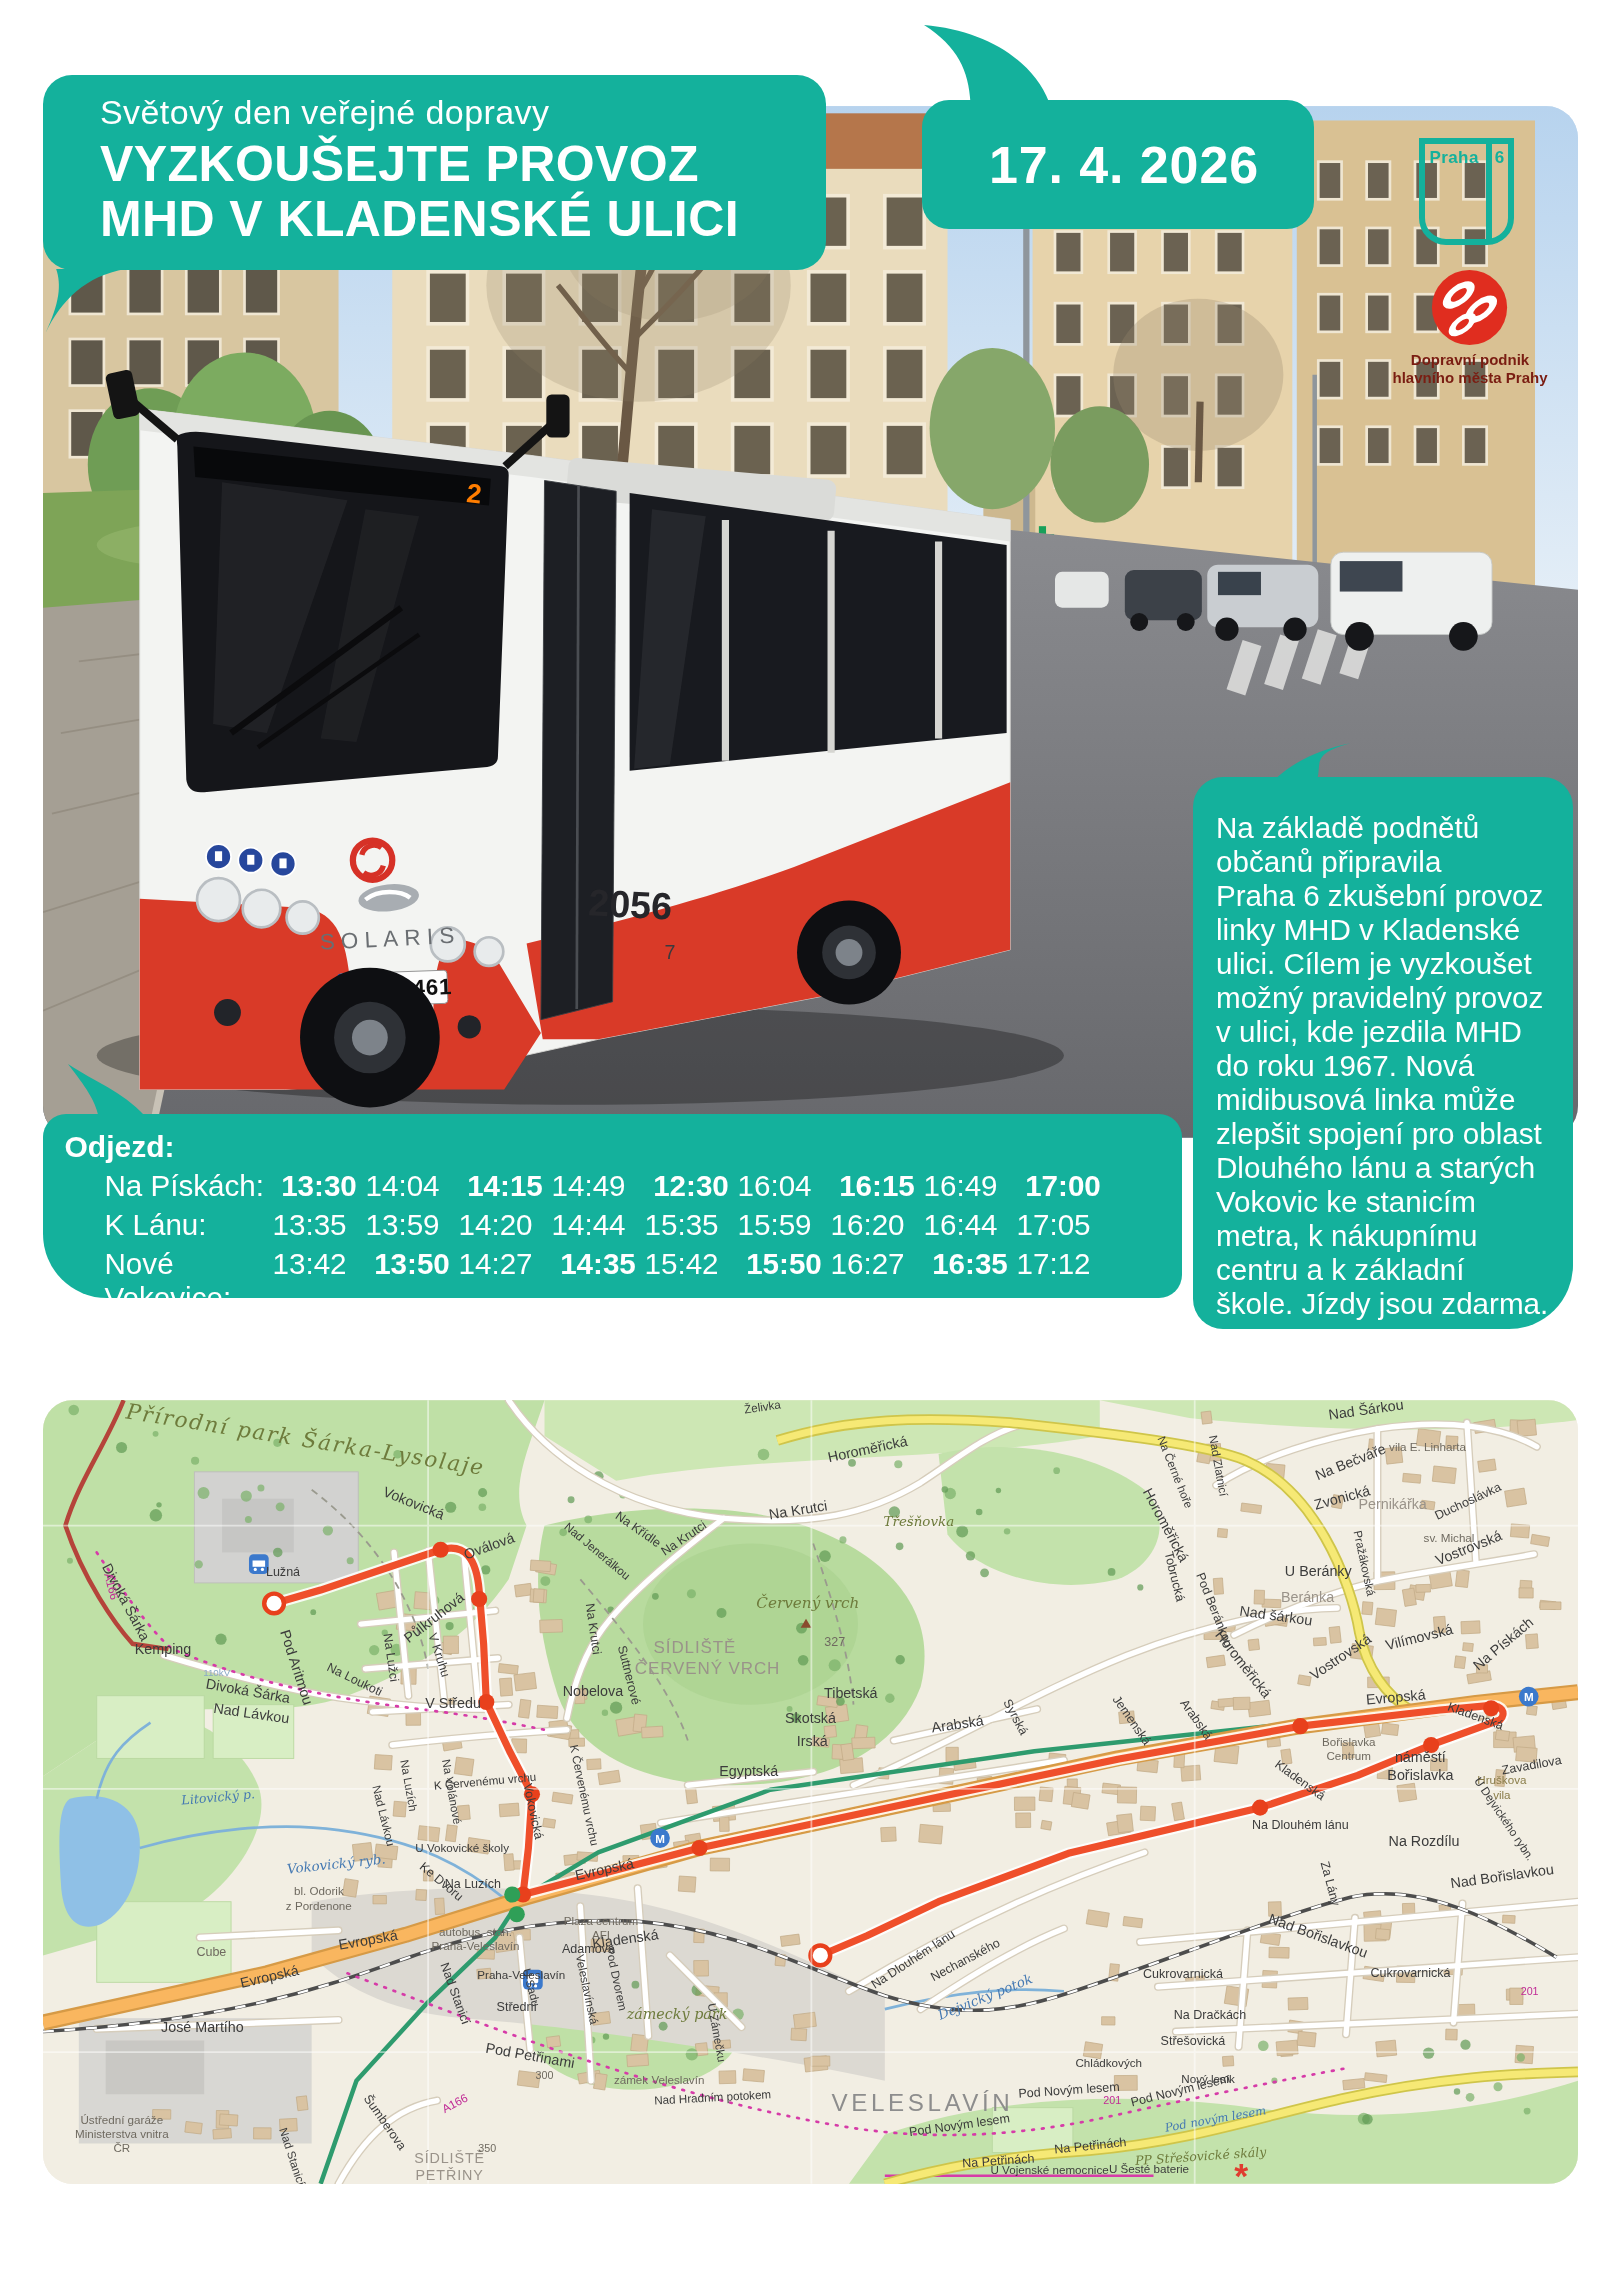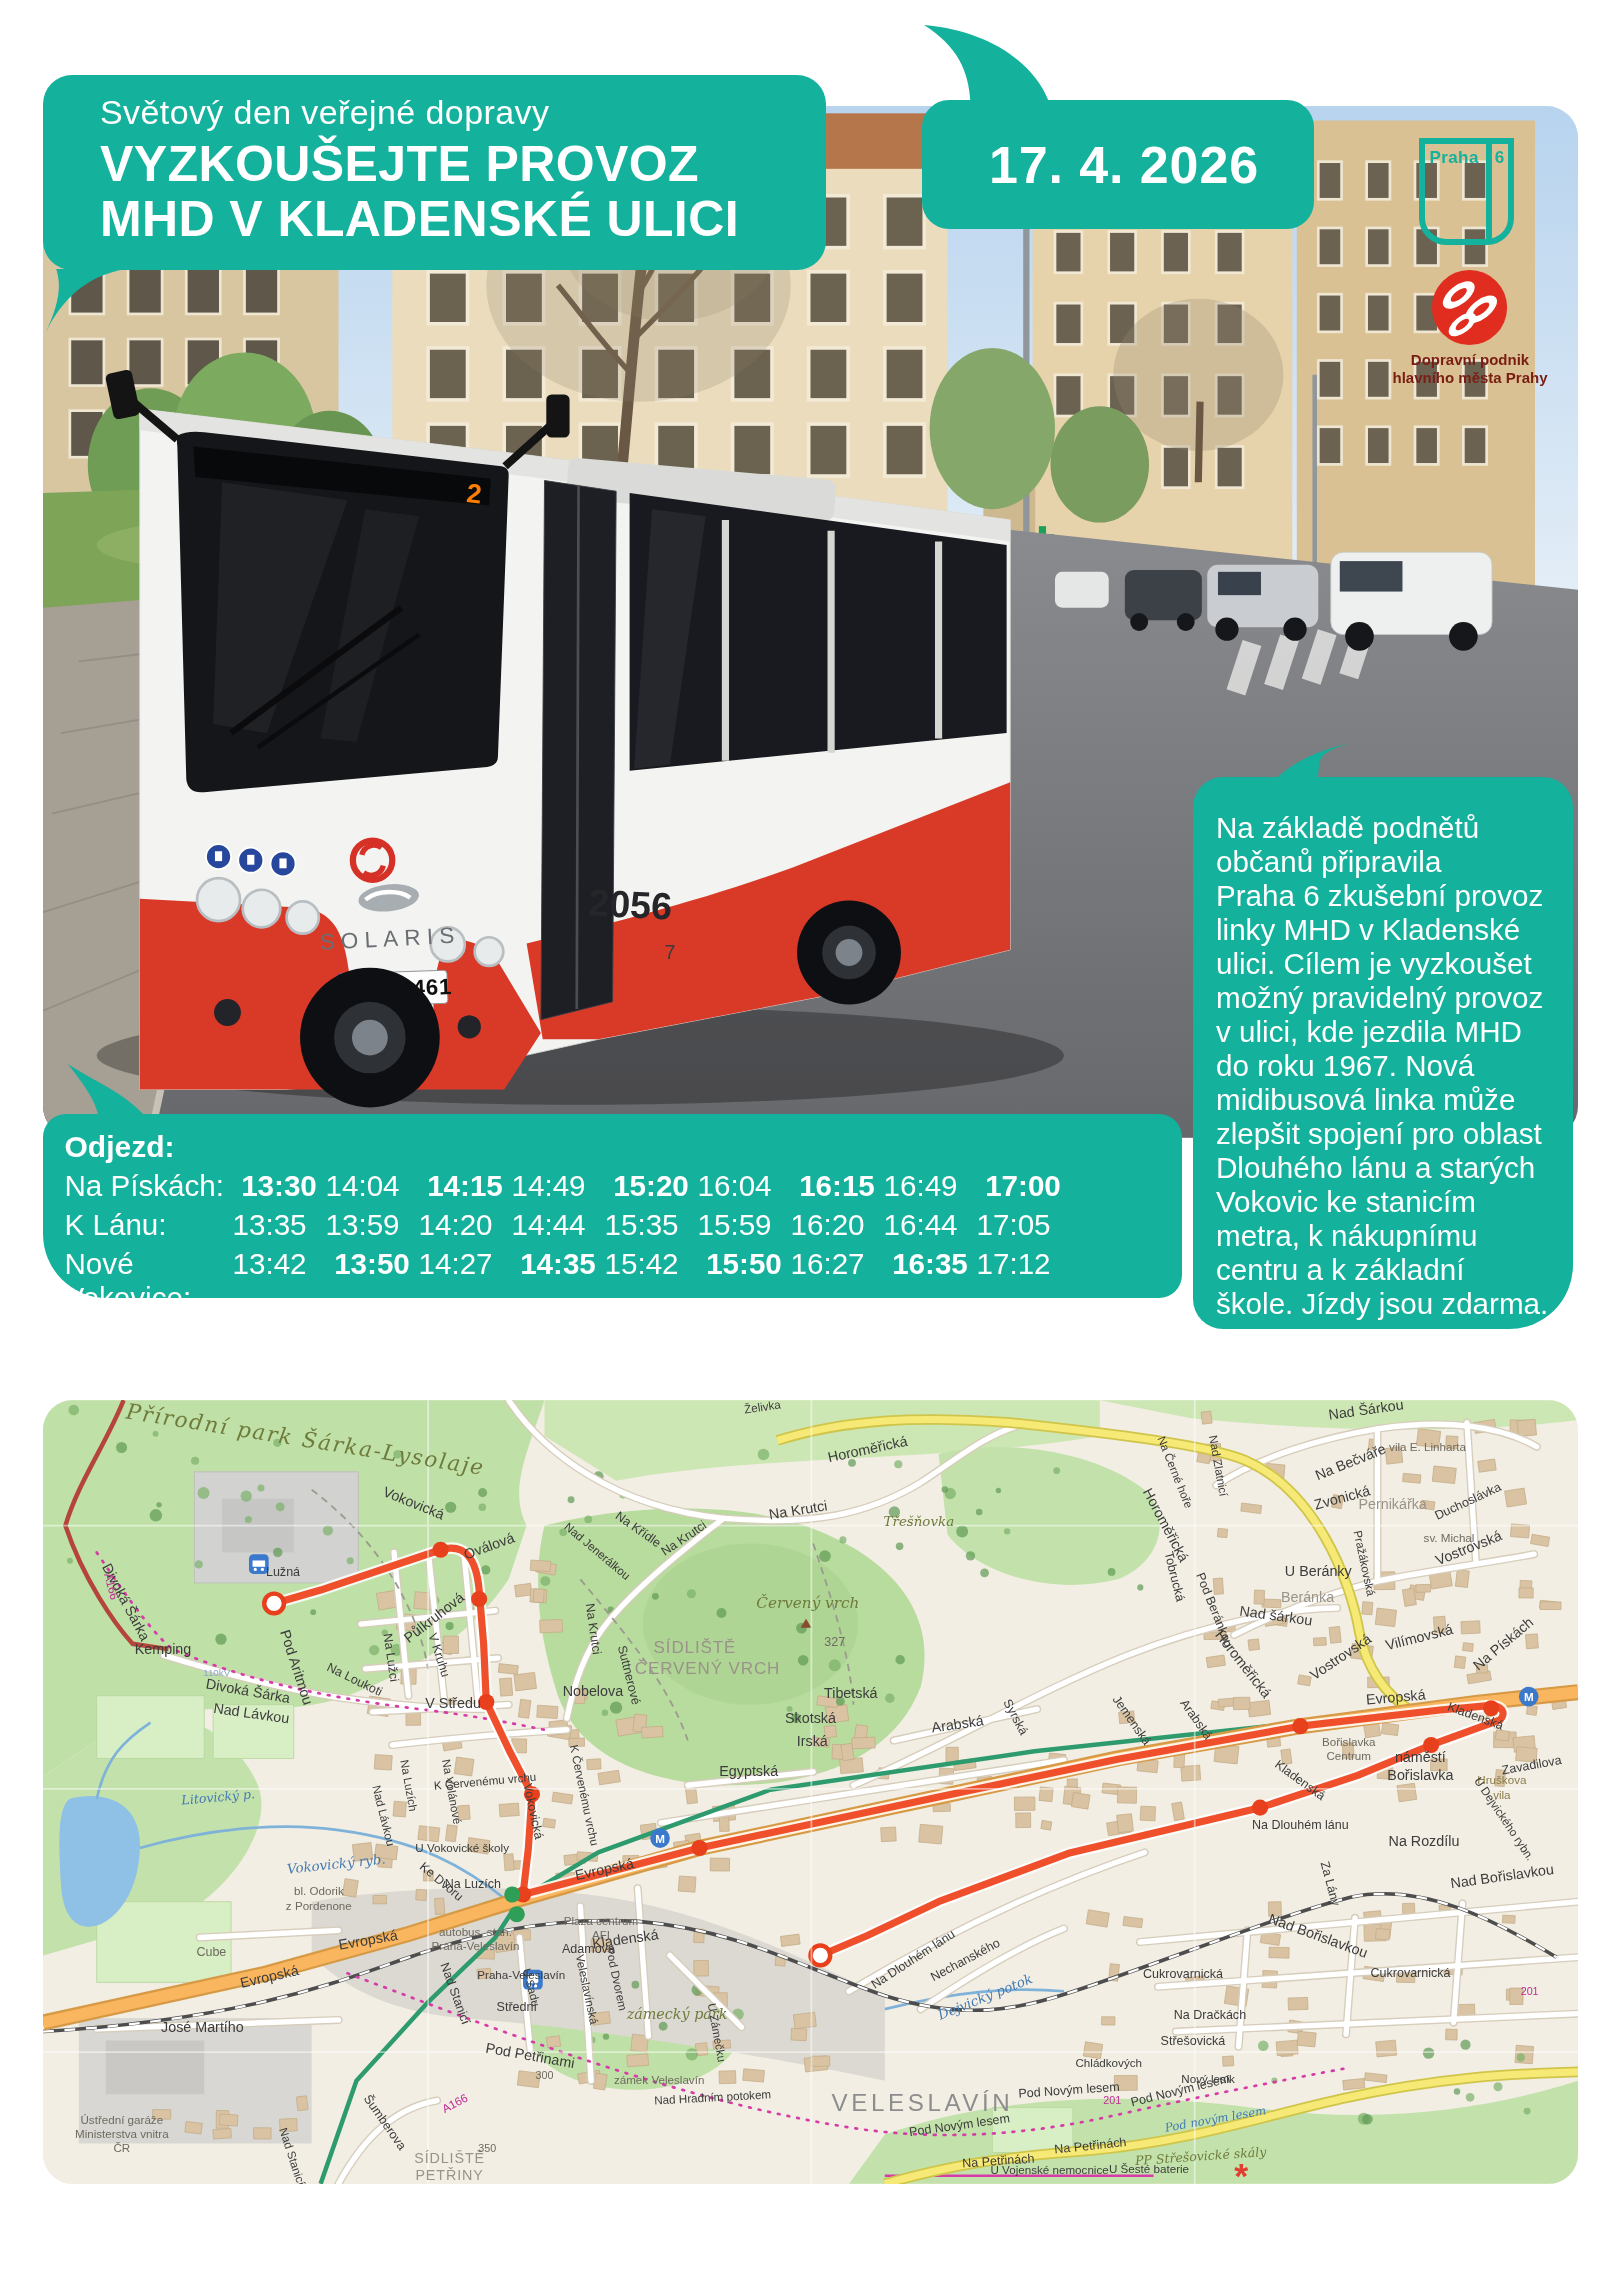--- a/index.html
+++ b/index.html
@@ -22,21 +22,21 @@
 
   #date-bubble{left:922px;top:100px;width:392px;height:129px;border-radius:27px;display:flex;align-items:center;justify-content:center;}
   #date-bubble .date{font-size:52px;font-weight:700;letter-spacing:0.9px;margin-left:12px;}
 
   #info-bubble{left:1193px;top:777px;width:380px;height:552px;border-radius:30px;border-bottom-right-radius:64px;box-sizing:border-box;padding:34px 19.7px 0 23px;}
   #info-bubble .txt{font-size:29.6px;line-height:34px;white-space:pre-line;}
 
   #tt-bubble{left:43px;top:1114px;width:1139px;height:184px;border-radius:23px;border-bottom-left-radius:64px;box-sizing:border-box;padding:16px 18px 0 21.5px;}
   #tt-heading{font-size:30px;font-weight:800;margin-bottom:5.4px;}
   .tt-row{display:flex;align-items:baseline;height:39px;font-size:29.6px;}
-  .tt-label{width:168px;flex:0 0 168px;}
+  .tt-label{width:168px;flex:0 0 168px;margin-left:40px;}
   .tt-time{width:93px;flex:0 0 93px;}
   .tt-time.b{font-weight:800;text-align:center;}
 
   
   #praha6{position:absolute;left:1419px;top:138px;width:95px;height:107px;border:6.3px solid var(--teal);border-radius:0 0 27px 27px;box-sizing:border-box;display:flex;}
   #praha6 .p6-left{width:56px;border-right:6.3px solid var(--teal);padding:3.6px 0 0 4.5px;}
   #praha6 .p6-right{flex:1;text-align:center;padding-top:3.6px;}
   #praha6 .p6-txt{color:var(--teal);font-weight:800;font-size:17px;letter-spacing:0.4px;}
 
   #dpp-logo{position:absolute;left:1431px;top:269px;width:77px;height:77px;}
@@ -379,21 +379,21 @@
     </svg>
   <div id="tt-bubble" class="bubble">
     <div id="tt-heading">Odjezd:</div>
     <div id="tt-rows">
         <div class="tt-row">
           <span class="tt-label">Na Pískách:</span>
           <span class="tt-time b">13:30</span>
           <span class="tt-time">14:04</span>
           <span class="tt-time b">14:15</span>
           <span class="tt-time">14:49</span>
-          <span class="tt-time b">15:20</span>
+          <span class="tt-time b">12:30</span>
           <span class="tt-time">16:04</span>
           <span class="tt-time b">16:15</span>
           <span class="tt-time">16:49</span>
           <span class="tt-time b">17:00</span>
         </div>
         <div class="tt-row">
           <span class="tt-label">K Lánu:</span>
           <span class="tt-time">13:35</span>
           <span class="tt-time">13:59</span>
           <span class="tt-time">14:20</span>

